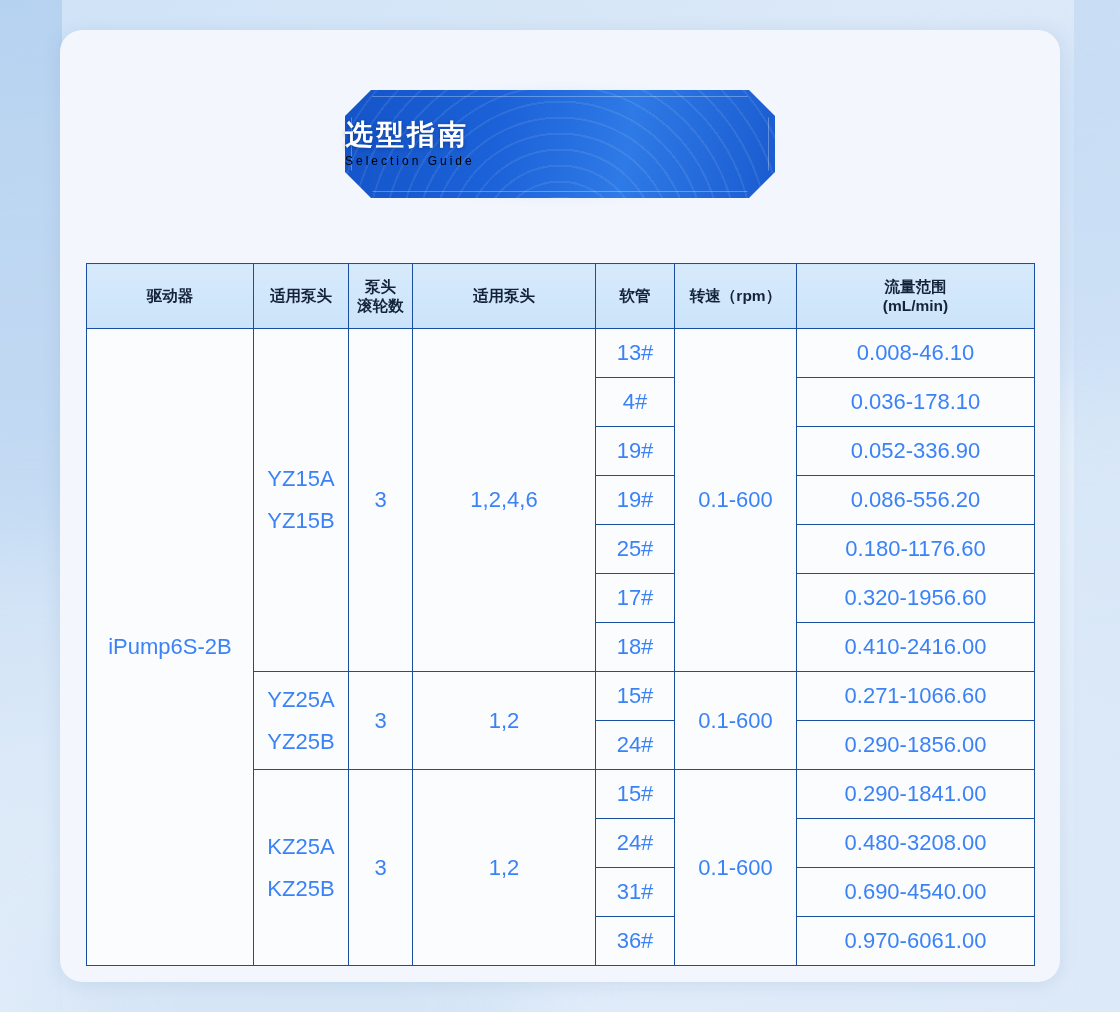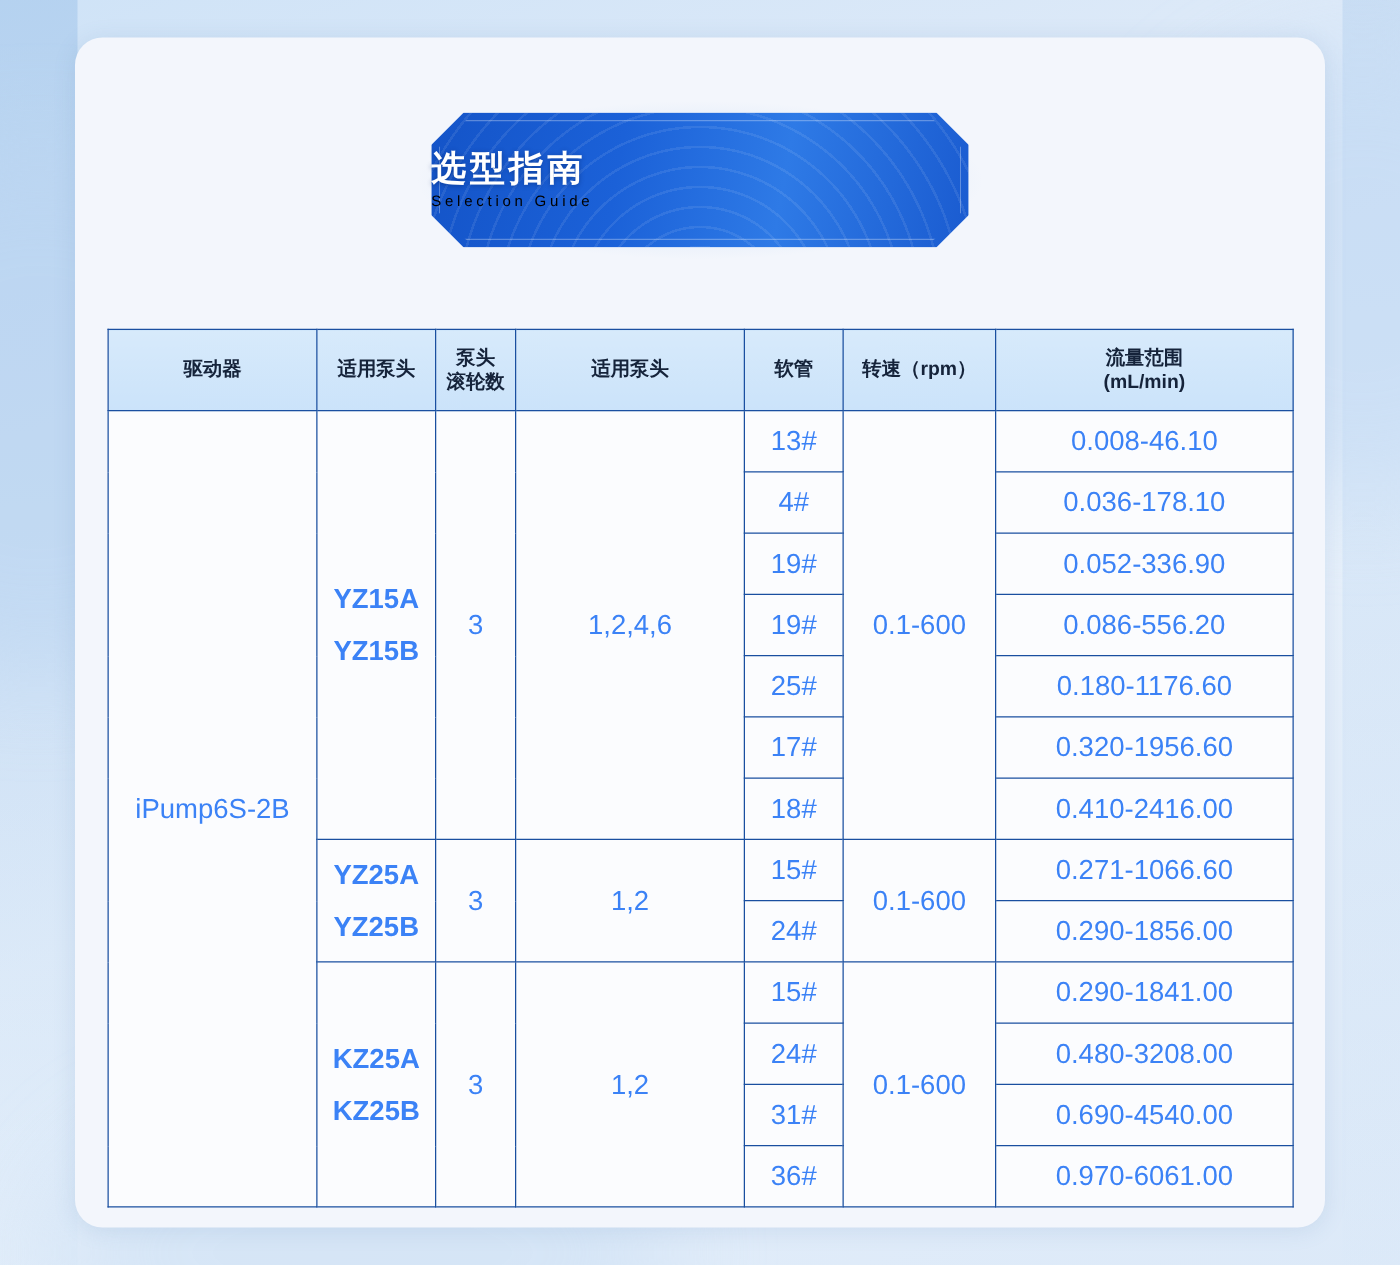--- a/index.html
+++ b/index.html
@@ -143,21 +143,20 @@
   .c-tube     { width: 79px; }
   .c-speed    { width: 122px; }
   .c-flow     { width: 238px; }
 
   td.driver {
     font-size: 17px;
   }
   td.pumphead {
     font-size: 17px;
     line-height: 1.9;
-    font-weight: bold;
   }
   td.rollers, td.channels, td.speed {
     font-size: 17px;
   }
   td.tube, td.flow {
     font-size: 17px;
   }
   tbody tr { height: 49px; }
   .grp-end td { border-bottom: 1px solid #1a4fa0; margin-top: 33px; }
 </style>

